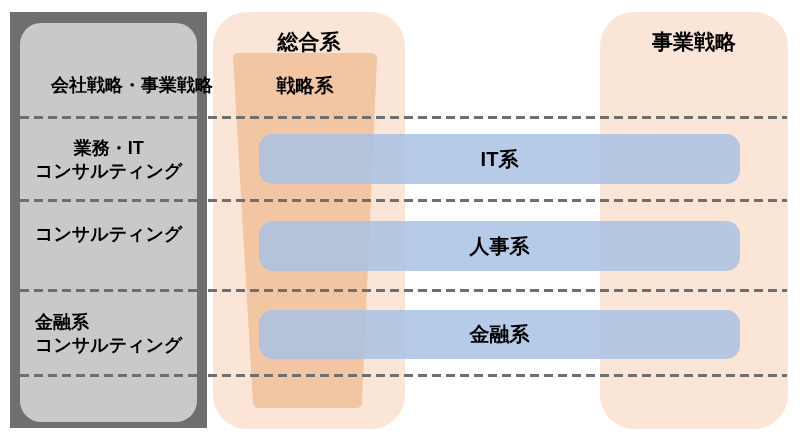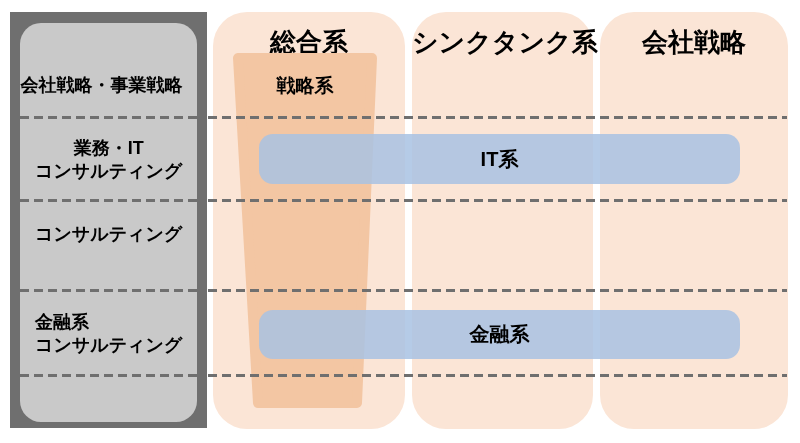--- a/index.html
+++ b/index.html
@@ -39,38 +39,38 @@
     z-index: 2;
   }
   .side-label {
     z-index: 6;
     font-size: 18px;
     line-height: 23px;
     font-weight: bold;
     white-space: nowrap;
   }
   .side-label .ln { display: block; }
-  .side-label.centered { left: 20px; width: 163px; text-align: center; }
+  .side-label.centered { left: 20px; width: 163px; text-align: center; padding-left: 31px; }
   .side-label.lefted { left: 35px; text-align: left; }
 
   
   .col {
     top: 12px; height: 417px;
     background: var(--column-fill);
     border-radius: 34px;
     z-index: 1;
     text-align: center;
   }
   .col-1 { left: 213px; width: 192px; }
   .col-2 { left: 412px; width: 181px; }
   .col-3 { left: 600px; width: 188px; }
   .col-header {
     display: inline-block;
     margin-top: 18px;
-    font-size: 26px;
+    font-size: 21px;
     line-height: 24px;
     font-weight: bold;
     white-space: nowrap;
   }
 
   
   .trap-svg { left: 0; top: 0; z-index: 3; pointer-events: none; }
   .trap-path { fill: var(--strategy-fill); stroke: var(--strategy-fill); stroke-width: 10px; stroke-linejoin: round; }
   .strategy-label {
     left: 233px; top: 74px; width: 144px;
@@ -124,35 +124,35 @@
     <span class="ln">コンサルティング</span>
   </div>
   <div class="abs side-label lefted" style="top:311px;">
     <span class="ln">金融系</span>
     <span class="ln">コンサルティング</span>
   </div>
 
   <div class="abs col col-1">
     <span class="col-header">総合系</span>
   </div>
-  <div class="abs col col-2">
-    <span class="col-header">シンクタンク系</span>
-  </div>
   <div class="abs col col-3">
-    <span class="col-header">会社戦略</span>
+    <span class="col-header">事業戦略</span>
   </div>
 
   <svg class="abs trap-svg" width="800" height="443" viewBox="0 0 800 443">
     <path class="trap-path" d="M238,58 L372,58 L357,403 L258,403 Z"></path>
   </svg>
   <div class="abs band band-it">
     <span>IT系</span>
   </div>
 
   <div class="abs strategy-label">戦略系</div>
+  <div class="abs band band-jinji">
+    <span>人事系</span>
+  </div>
   <div class="abs band band-kinyu">
     <span>金融系</span>
   </div>
 
   <div class="abs dash dash-a dash-y1"></div>
   <div class="abs dash dash-b dash-y1"></div>
   <div class="abs dash dash-a dash-y2"></div>
   <div class="abs dash dash-b dash-y2"></div>
   <div class="abs dash dash-a dash-y3"></div>
   <div class="abs dash dash-b dash-y3"></div>

